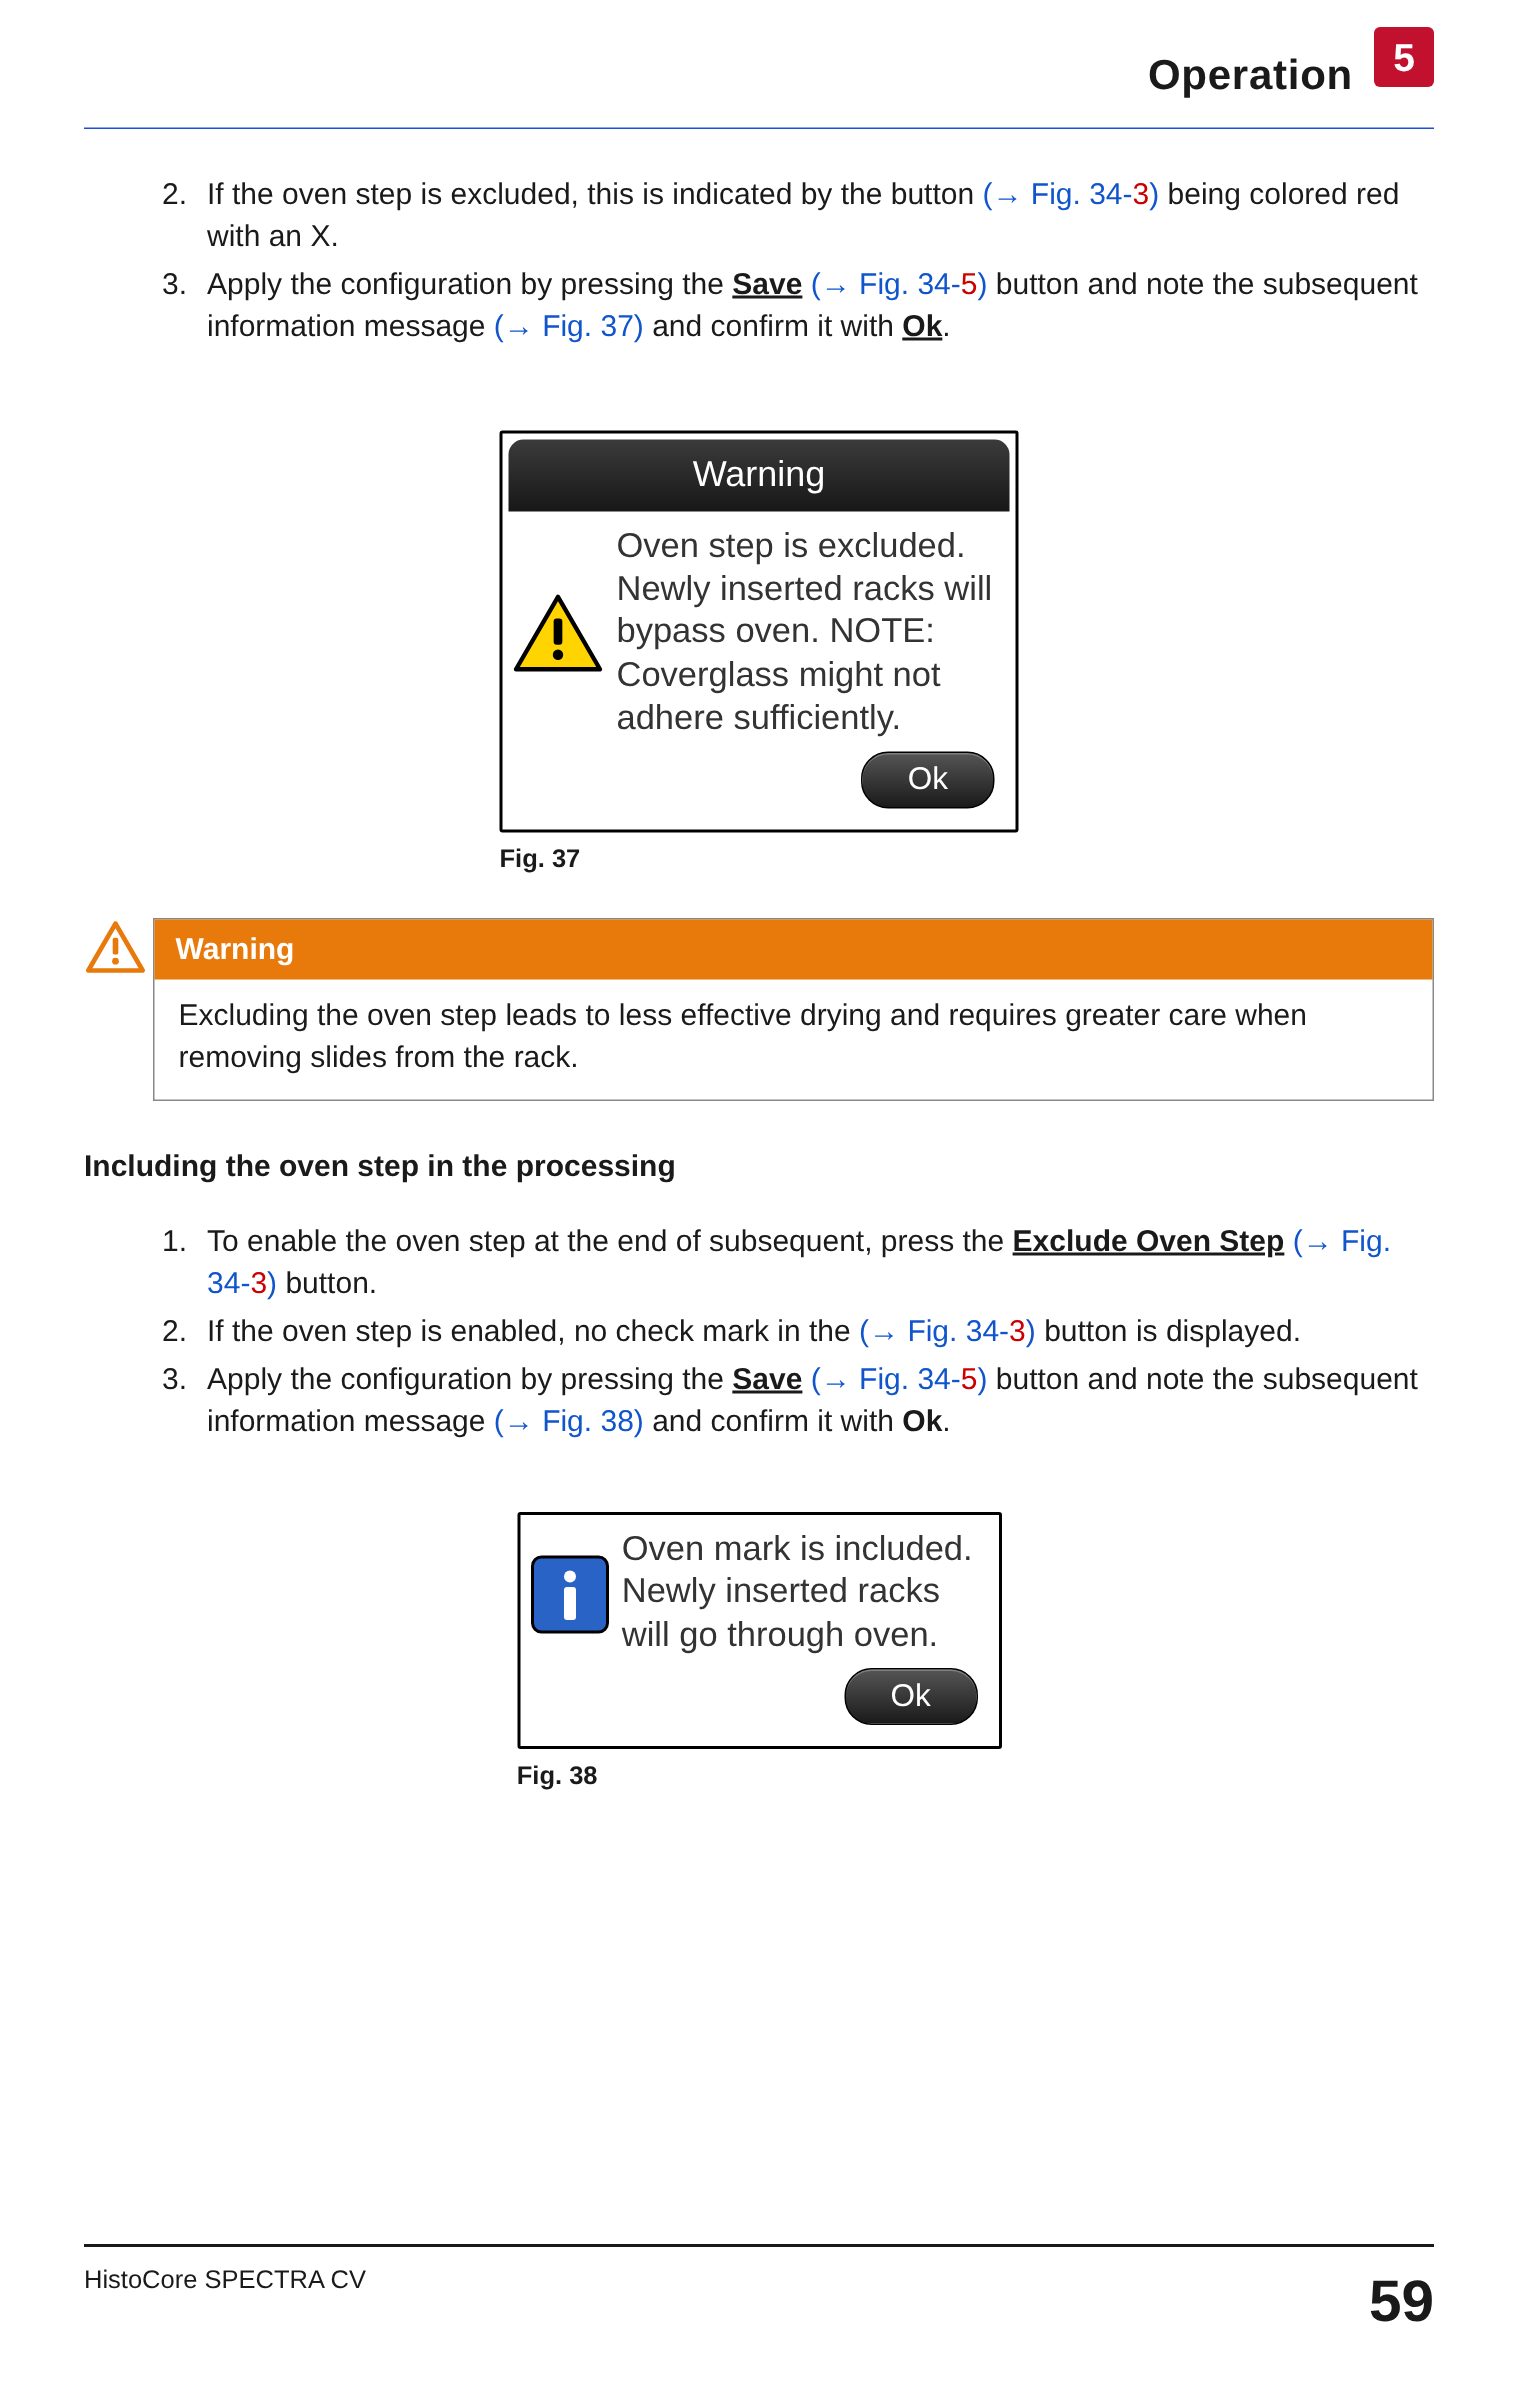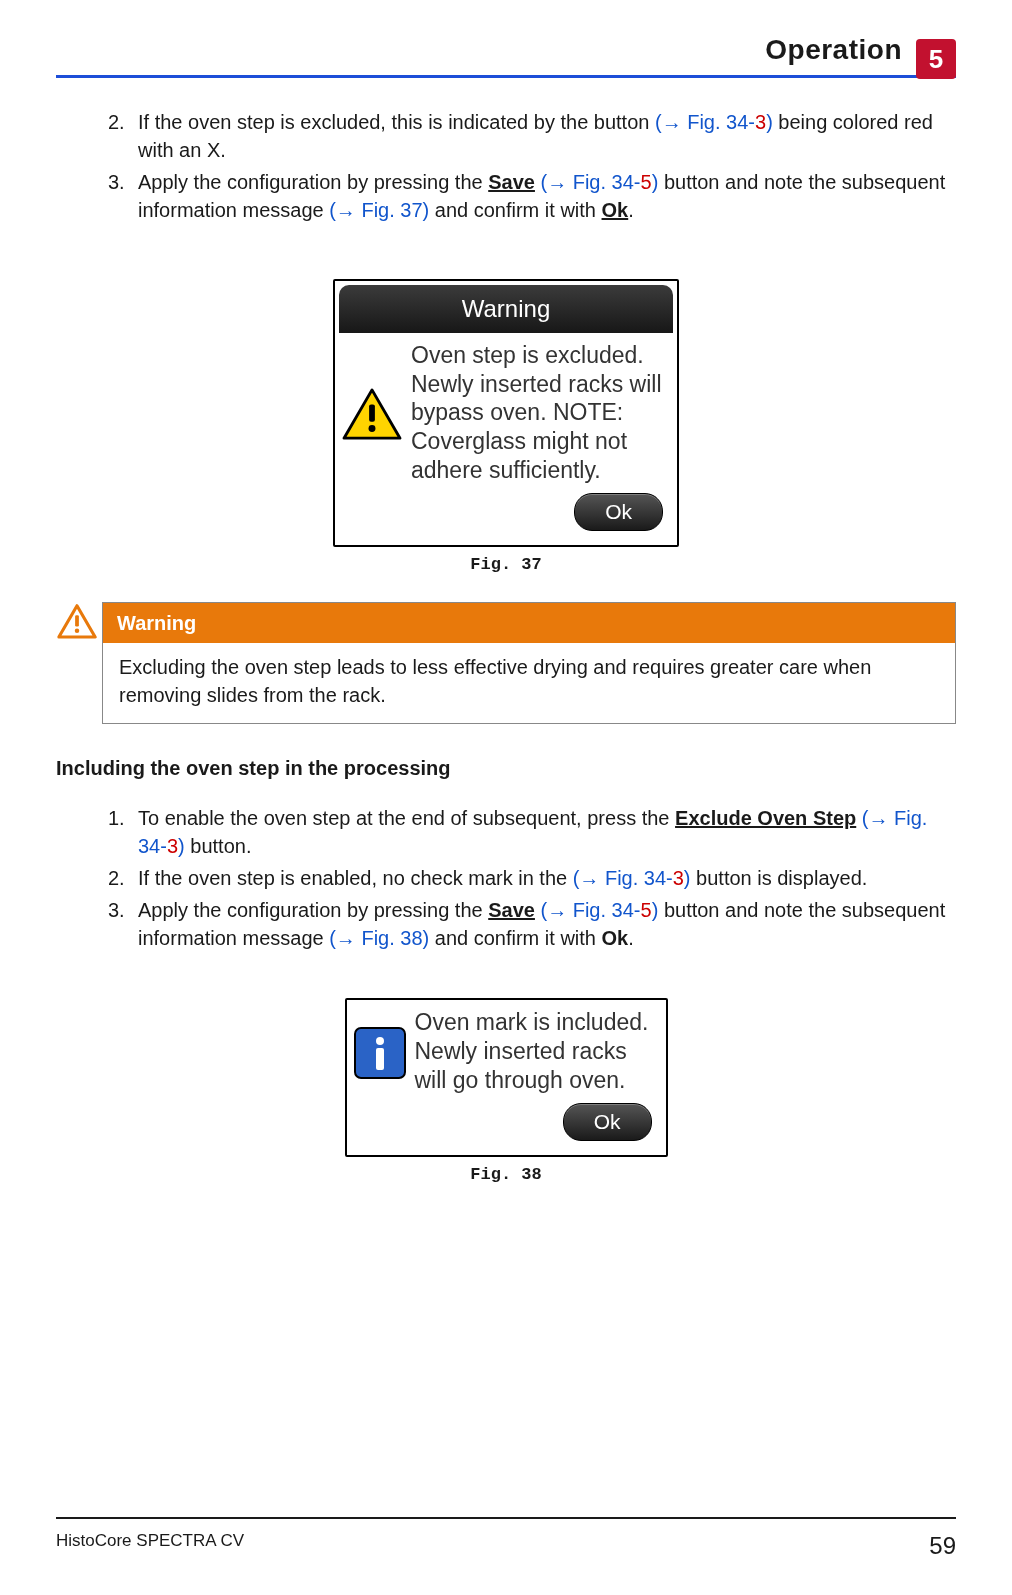--- a/index.html
+++ b/index.html
@@ -12,24 +12,24 @@
       color: #1a1a1a;
       font-size: 20px;
       line-height: 1.4;
     }
     .page {
       padding: 30px 56px 0 56px;
     }
     .header {
       display: flex;
       justify-content: flex-end;
-      align-items: flex-end;
+      align-items: flex-start;
       gap: 14px;
-      border-bottom: 3px solid #1d4ed8;
-      padding-bottom: 6px;
+      border-bottom: 1px solid #1d4ed8;
+      padding-bottom: 16px;
       margin-bottom: 30px;
     }
     .header-title {
       font-weight: 700;
       font-size: 28px;
       letter-spacing: 0.5px;
     }
     .chapter-badge {
       background: #c2112f;
       color: #fff;
@@ -60,21 +60,21 @@
     ol.steps li .num {
       position: absolute;
       left: 0;
       top: 0;
     }
     .xref { color: #1155cc; }
     .xred { color: #c00; }
     .u { text-decoration: underline; font-weight: 700; }
 
     .fig-wrap { text-align: center; margin: 55px 0 12px; }
-    .fig-caption { font-weight: 700; font-size: 17px; text-align: center; display:inline-block; margin-top:6px;font-family:Liberation Mono, monospace;}
+    .fig-caption { font-weight: 700; font-size: 17px; text-align: left; display:inline-block; margin-top:6px;}
 
     
     .dialog {
       display: inline-block;
       border: 2px solid #000;
       background: #fff;
       text-align: left;
       border-radius: 2px;
     }
     .dlg37 { width: 346px; }
@@ -154,21 +154,21 @@
       position: absolute;
       bottom: 32px;
       left: 56px; right: 56px;
       border-top: 2.5px solid #1a1a1a;
       padding-top: 10px;
       display: flex;
       justify-content: space-between;
       align-items: flex-start;
     }
     .footer-product { font-size: 17px; }
-    .footer-page { font-size: 24px; font-weight: 400; }
+    .footer-page { font-size: 39px; font-weight: 700; }
   </style>
 </head>
 <body>
 
 <div class="page">
   <div class="header">
     <span class="header-title">Operation</span>
     <span class="chapter-badge">5</span>
   </div>
 

